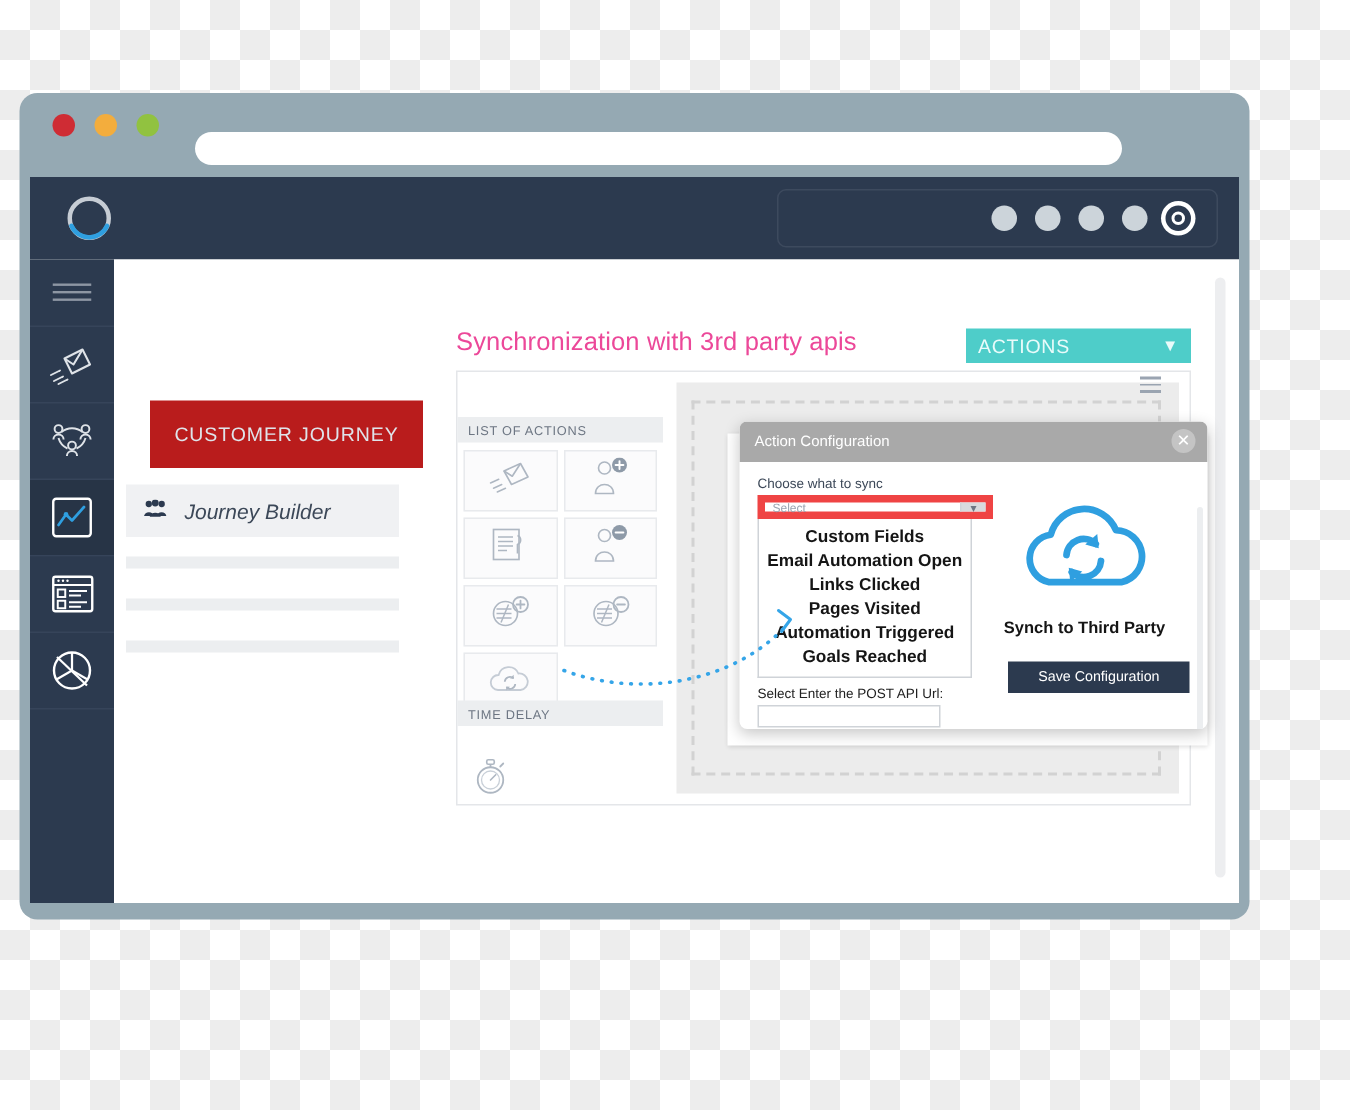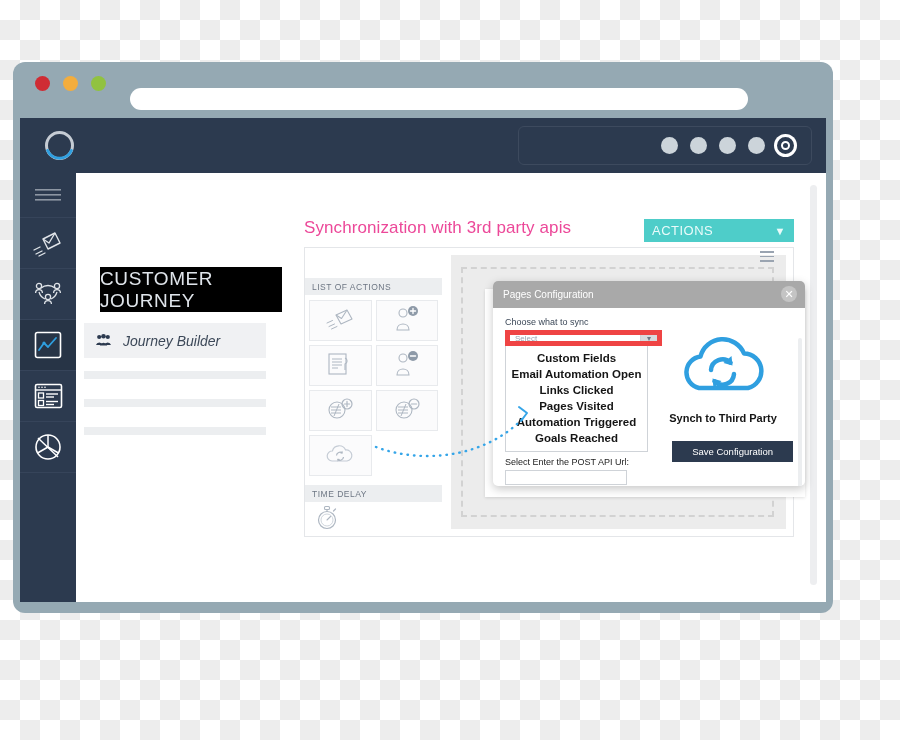--- a/index.html
+++ b/index.html
@@ -117,25 +117,25 @@
     position: absolute; left: 56px; top: 55px;
     right: 0; bottom: 0;
     background: #ffffff;
   }
 
   
   .tooltip {
     position: absolute;
     left: 24px; top: 94px;
     width: 182px; height: 45px;
-    background: #000000;
+    background: #b91c1c;
     color: #dfe4ea;
     display: flex; align-items: center;
     justify-content: center;
-    font-size: 19px; letter-spacing: 0.6px;
+    font-size: 13px; letter-spacing: 0.6px;
   }
 
   
   .list-panel {
     position: absolute;
     left: 8px; top: 150px;
     width: 182px;
     font-style: italic;
   }
   .list-row {
@@ -218,21 +218,21 @@
     gap: 4px;
   }
   .action-tile {
     height: 41px;
     background: #fbfbfc;
     border: 1px solid #e8eaed;
     display: flex; align-items: center; justify-content: center;
   }
 
   .time-delay-hdr {
-    position: absolute; left: 0; top: 237px;
+    position: absolute; left: 0; top: 219px;
     width: 137px; height: 17px;
     background: #eceef0;
     font-size: 8.5px; color: #6d7683;
     display: flex; align-items: center;
     padding-left: 7px; letter-spacing: 0.5px;
   }
   .time-delay-tile {
     position: absolute; left: 10px; top: 257px;
   }
 
@@ -641,21 +641,21 @@
             <div class="canvas-hamburger">
               <span></span>
                 <span></span>
                 <span></span>
             </div>
 
             <div class="white-card"></div>
 
             <div class="modal">
               <div class="modal-head">
-                <span>Pages Configuration</span>
+                <span>Action Configuration</span>
                 <span class="modal-close">✕</span>
               </div>
               <div class="modal-body">
                 <div class="modal-scrollbar"></div>
 
                 <div class="field-label">Choose what to sync</div>
 
                 <div class="select-box">
                   <span>Select</span>
                   <span class="select-arrow">▾</span>

